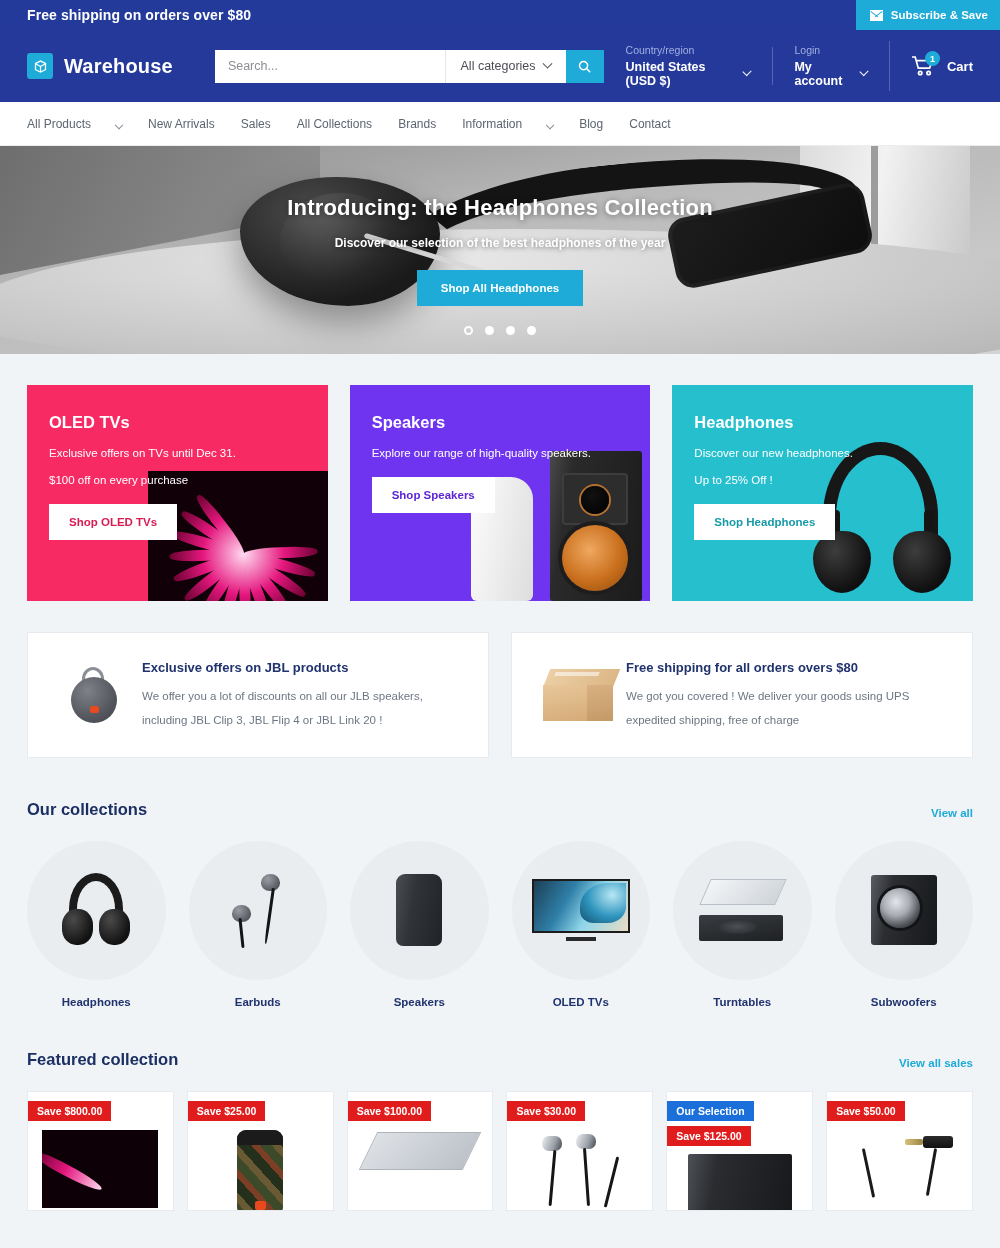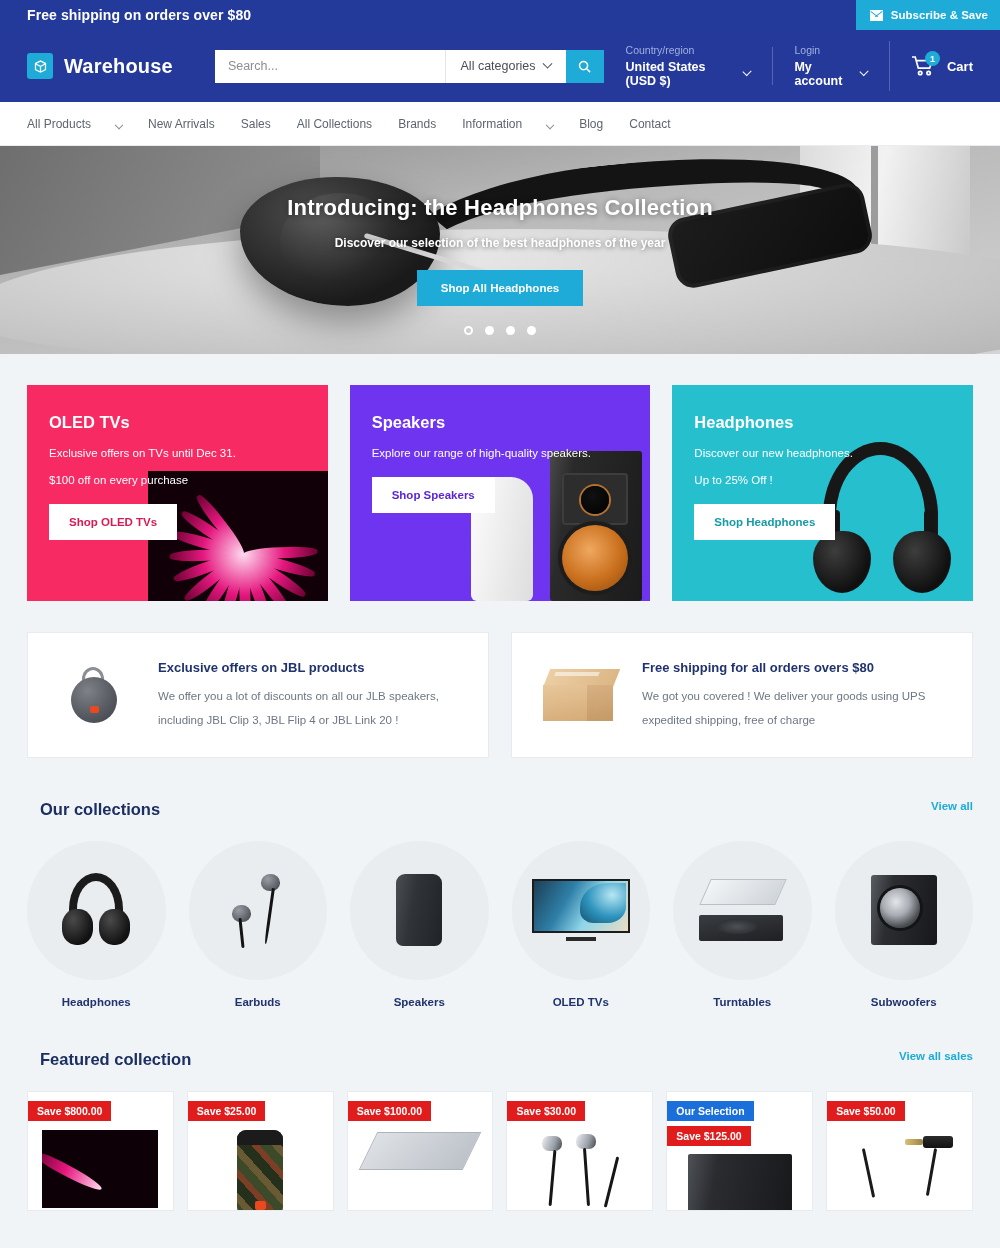--- a/index.html
+++ b/index.html
@@ -283,21 +283,21 @@
   .hd-armL, .hd-armR {
     position: absolute; top: 74px; width: 11px; height: 34px; background: #151515;
     border-radius: 4px;
   }
   .hd-armL { left: 32px; } .hd-armR { right: 32px; }
 
   
   .infos { display: flex; gap: 22px; padding-top: 31px; }
   .info {
     flex: 1; background: #fff; border: 1px solid #e7ebf0;
-    display: flex; gap: 28px; padding: 25px 24px 25px 30px; min-height: 122px;
+    display: flex; gap: 12px; padding: 25px 24px 25px 30px; min-height: 122px;
   }
   .info-art { width: 72px; flex: 0 0 72px; display: flex; align-items: center; justify-content: center; }
   .jbl-clip {
     position: relative; width: 52px; height: 56px;
   }
   .jbl-body {
     position: absolute; bottom: 0; left: 3px; width: 46px; height: 46px;
     border-radius: 50%;
     background: radial-gradient(circle at 36% 30%, #7e8288, #55585e 60%, #3e4146);
   }
@@ -328,22 +328,22 @@
     background: rgba(255,255,255,.55); transform: skewX(-22deg);
   }
   .info-text { flex: 1; padding-top: 2px; }
   .info-title { font-size: 13px; font-weight: bold; color: #20336e; }
   .info-desc {
     font-size: 11.5px; color: #6d7784; line-height: 2.05; margin-top: 10px;
   }
 
   
   .sec-head {
-    display: flex; justify-content: space-between;
-    padding-top: 42px; padding-bottom: 4px; margin-left: 13px;
+    display: flex; align-items: flex-end; justify-content: space-between;
+    padding-top: 42px; padding-bottom: 4px;
   }
   .sec-title { font-size: 16.5px; font-weight: bold; color: #1b2f63; }
   .sec-link { font-size: 11.5px; font-weight: bold; color: #1eabd7; cursor: pointer; }
 
   
   .collections { display: flex; gap: 23px; padding-top: 18px; }
   .coll { flex: 1; text-align: center; cursor: pointer; }
   .coll-circle {
     width: 100%; aspect-ratio: 1/1; border-radius: 50%;
     background: #e9edf0; position: relative; overflow: hidden;

